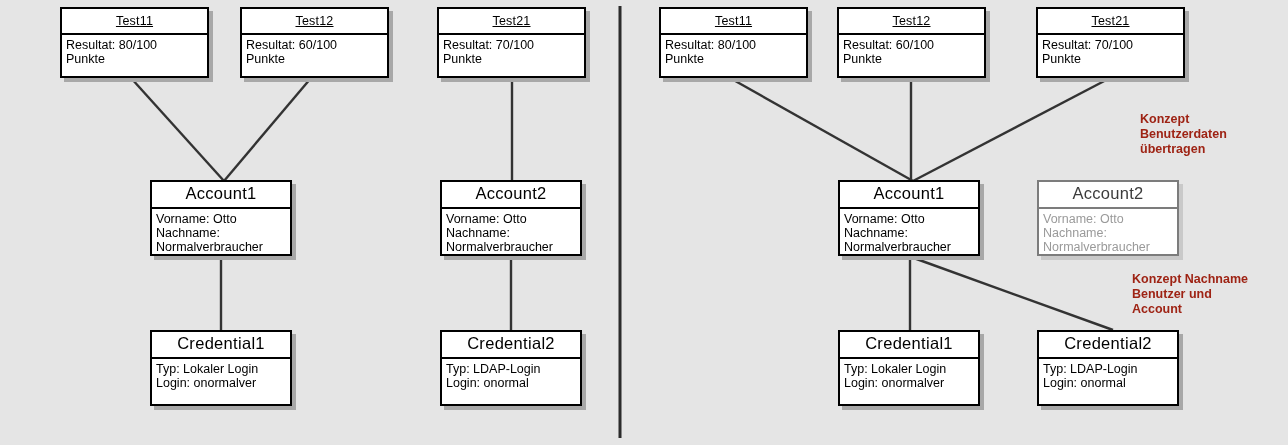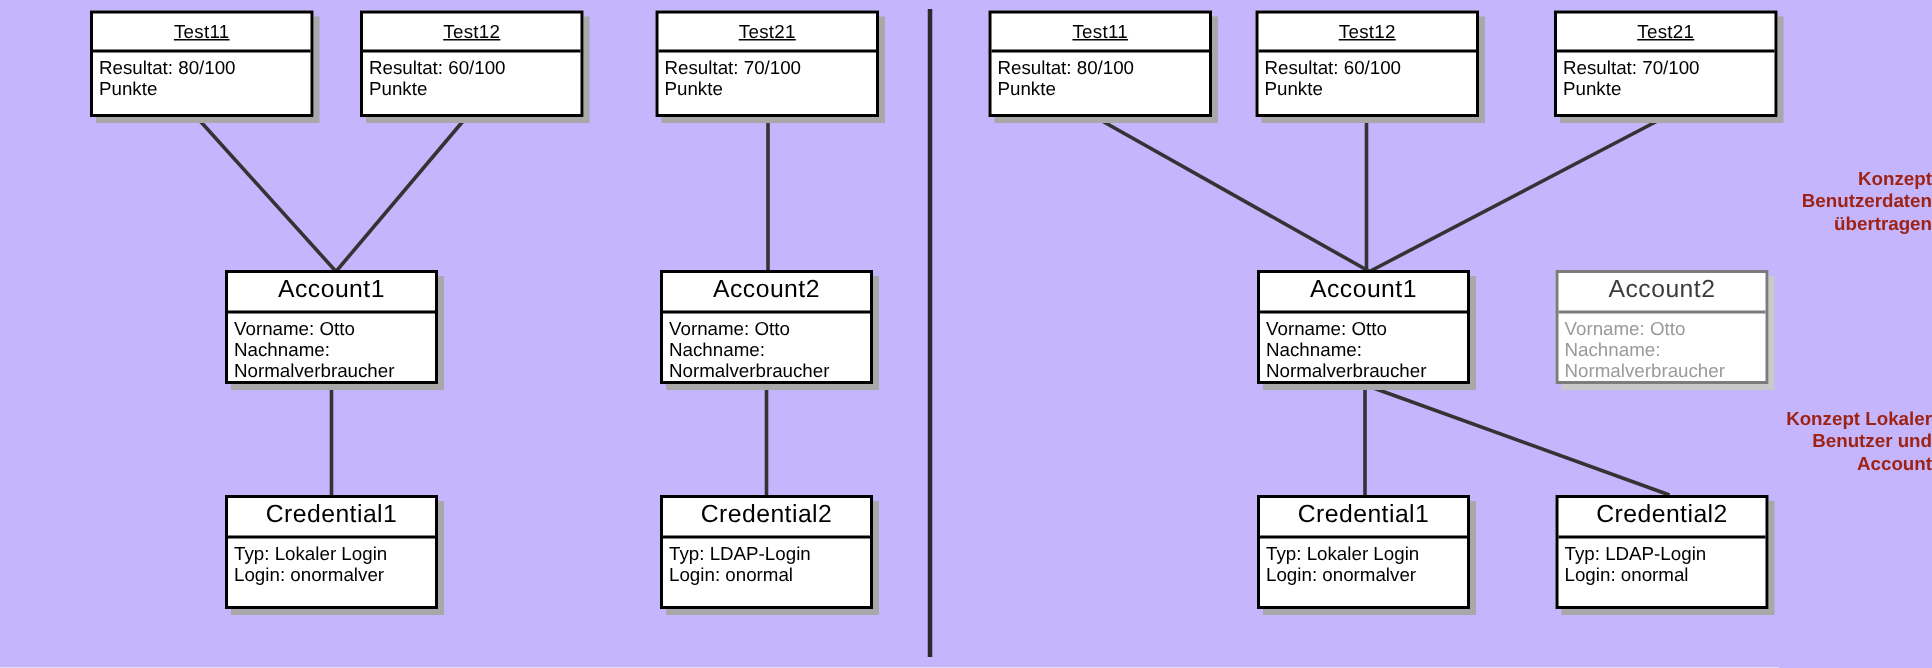--- a/index.html
+++ b/index.html
@@ -8,21 +8,21 @@
     background: #ffffff;
   }
   body {
     font-family: "Liberation Sans", sans-serif;
     -webkit-font-smoothing: antialiased;
   }
   #canvas {
     position: relative;
     width: 1288px;
     height: 445px;
-    background: #c4b5fd;
+    background: #e5e5e5;
     overflow: hidden;
   }
 
   
   .uml-box {
     position: absolute;
     box-sizing: border-box;
     background: #ffffff;
     border: 2px solid #000000;
     box-shadow: 4px 4px 0 0 #a8a8a8;
@@ -92,21 +92,21 @@
     stroke-linecap: butt;
   }
   #connectors line.divider {
     stroke: #2b2b2b;
     stroke-width: 3;
   }
 
   
   .annotation {
     position: absolute;
-    text-align: right;
+    text-align: left;
     color: #9e2314;
     font-size: 12.5px;
     font-weight: bold;
     line-height: 15px;
     white-space: pre-line;
     z-index: 6;
   }
 </style>
 </head>
 <body>
@@ -198,18 +198,18 @@
       <div class="uml-box style-entity" style="left: 1037px; top: 330px; width: 142px; height: 76px;">
         <div class="uml-title" style="height: 27px;">Credential2</div>
         <div class="uml-attrs">Typ: LDAP-Login
 Login: onormal</div>
       </div>
     </div>
   <div id="annotations-layer">
       <div class="annotation" style="left: 1140px; top: 112px; width: 148px;">Konzept
 Benutzerdaten
 übertragen</div>
-      <div class="annotation" style="left: 1132px; top: 272px; width: 156px;">Konzept Lokaler
+      <div class="annotation" style="left: 1132px; top: 272px; width: 156px;">Konzept Nachname
 Benutzer und
 Account</div>
     </div>
 
 </div>
 
 </body></html>

